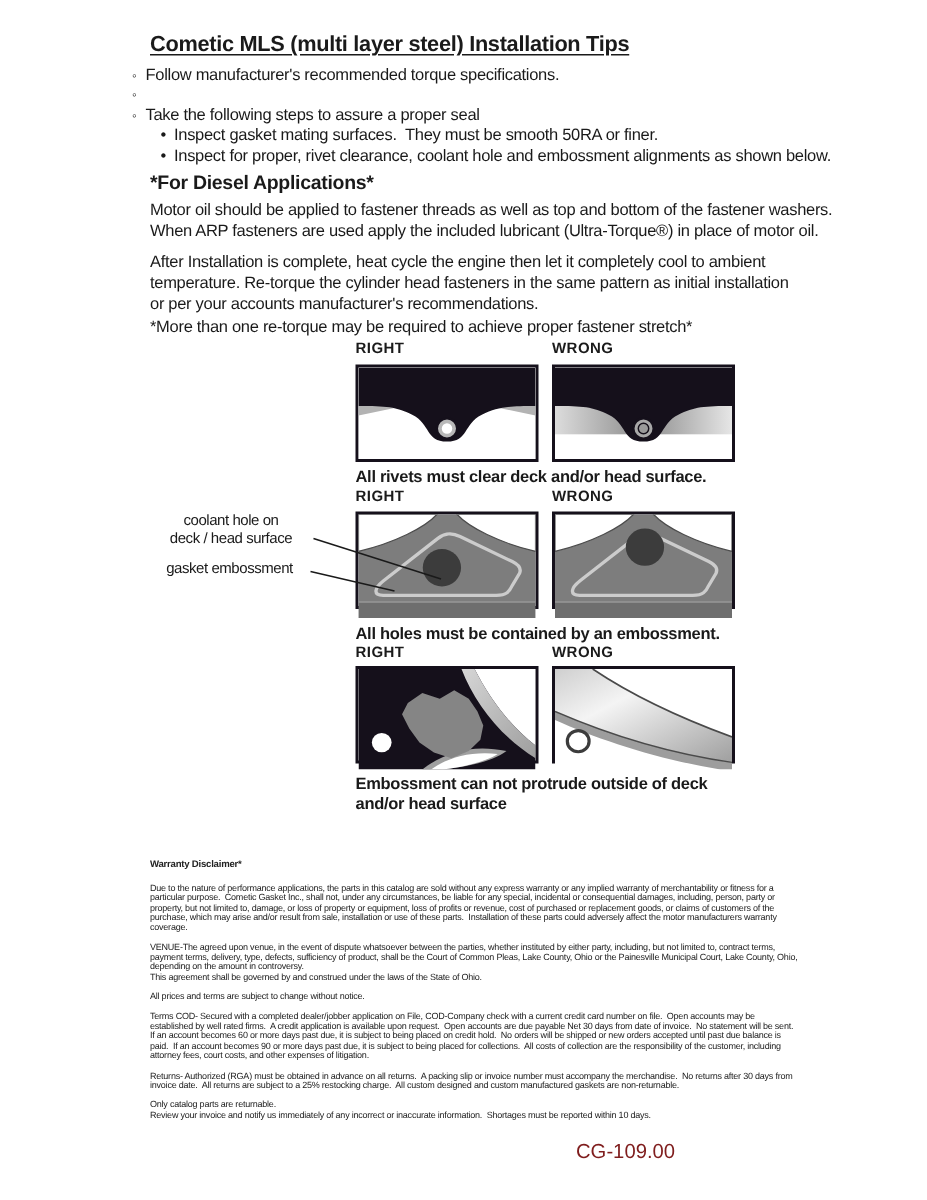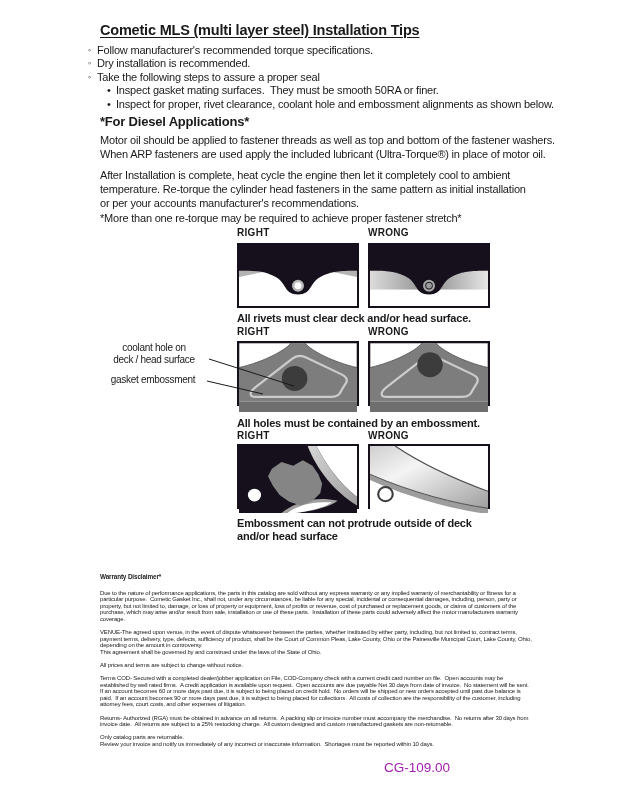--- a/index.html
+++ b/index.html
@@ -29,37 +29,36 @@
   .dg-header { width:122px; text-align:left; font-size:10px; font-weight:bold; letter-spacing:0.3px; }
   .dg-box { width:118px; height:61px; border:2px solid #15101b; background:#fff; }
   .dg-box svg { display:block; }
   .dg-caption { font-size:11px; font-weight:bold; line-height:12.5px; }
   .dg-label { font-size:10px; line-height:11.5px; text-align:center; letter-spacing:-0.3px; }
 
   .legal { left:100px; top:574px; width:433px; font-size:6px; line-height:6.6px; letter-spacing:-0.15px; color:#222; }
   .legal .hd { font-weight:bold; font-size:6.4px; margin:0 0 9px 0; }
   .legal p { margin:0 0 6.5px 0; }
   .legal p.tight { margin-bottom:0; }
-  .footer-code { left:384px; top:760px; font-size:13.5px; color:#a21caf; letter-spacing:0; }
+  .footer-code { left:384px; top:760px; font-size:13.5px; color:#7f1d1d; letter-spacing:0; }
 </style>
 </head>
 <body>
 
 <div class="page">
 
   <div class="abs doc-title">Cometic MLS (multi layer steel) Installation Tips</div>
 
   <div class="abs bullets">
     <div class="b-row">
       <span class="mark">◦</span>
       <span class="ws">Follow manufacturer's recommended torque specifications.</span>
     </div>
     <div class="b-row">
       <span class="mark">◦</span>
-      <span class="ws">Dry installation is recommended.</span>
     </div>
     <div class="b-row">
       <span class="mark">◦</span>
       <span class="ws">Take the following steps to assure a proper seal</span>
     </div>
     <div class="b-row sub">
       <span class="mark">•</span>
       <span class="ws">Inspect gasket mating surfaces.  They must be smooth 50RA or finer.</span>
     </div>
     <div class="b-row sub">

